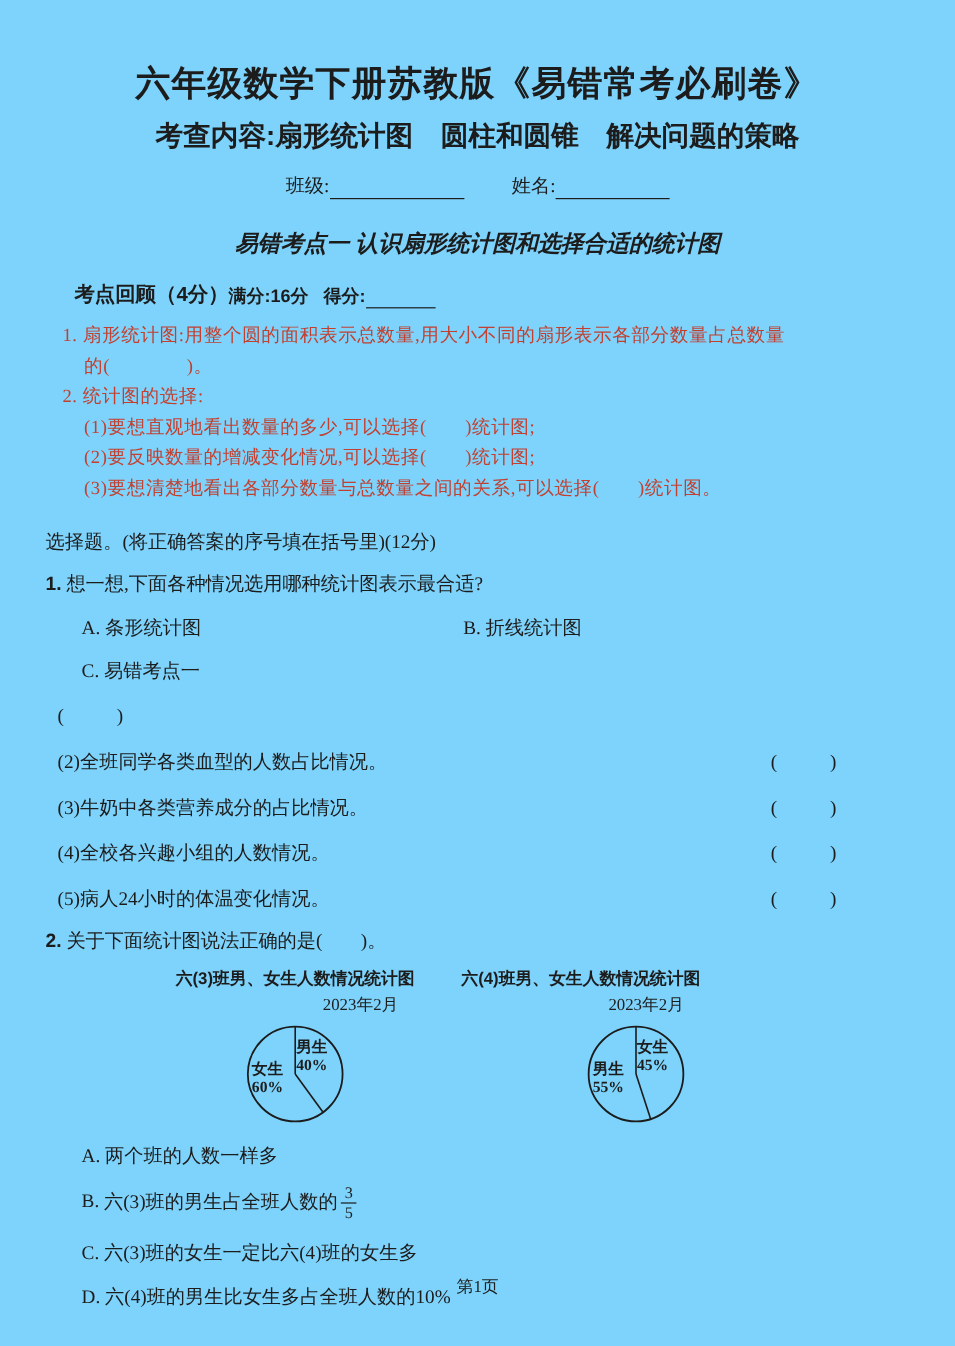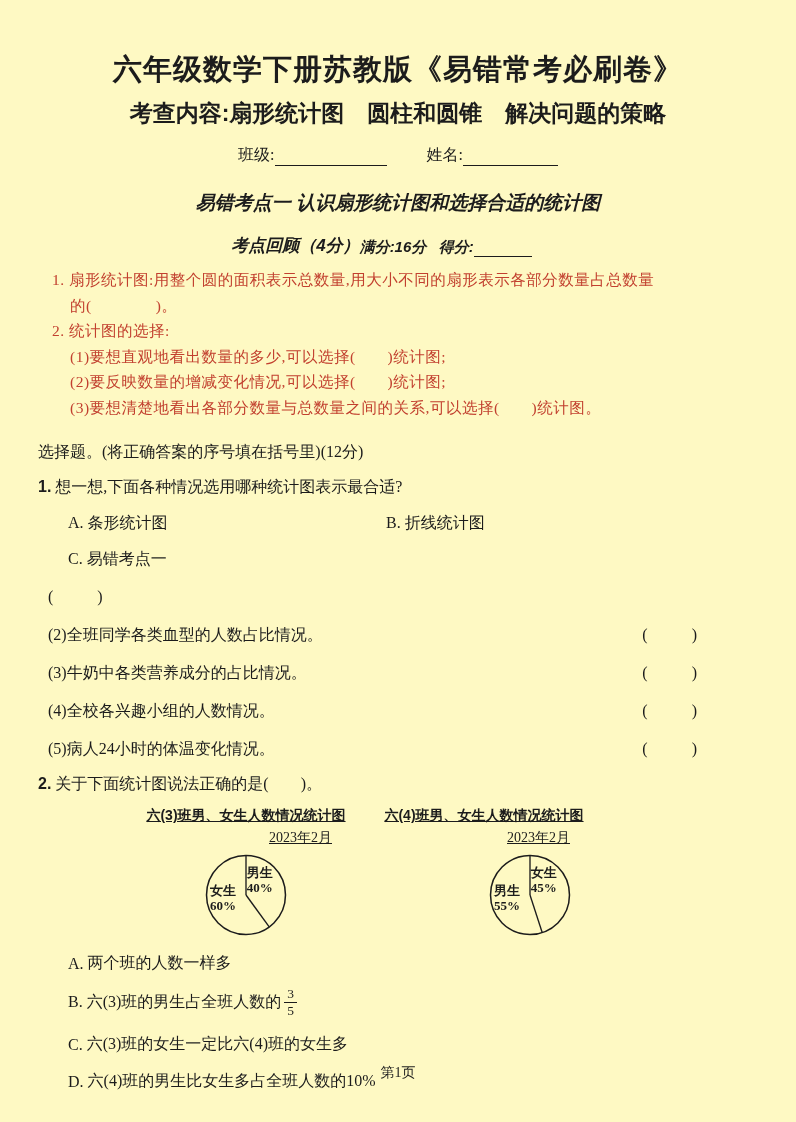--- a/index.html
+++ b/index.html
@@ -2,21 +2,21 @@
 <html><head>
 <meta charset="utf-8">
 <style>
   * { margin: 0; padding: 0; box-sizing: border-box; }
   html, body { background: #e8e8e8; }
   body { font-family: "Liberation Serif", "DejaVu Serif", serif; color: #1c1c1c; }
   .page {
     position: relative;
     width: 796px; height: 1122px;
     margin: 0 auto;
-    background: #fef9c3;
+    background: #7dd3fc;
     overflow: hidden;
   }
   
   .doc-title {
     margin-top: 50px;
     text-align: center;
     font-family: "Liberation Sans", "DejaVu Sans", sans-serif;
     font-size: 29px; font-weight: 700; letter-spacing: 1px;
   }
   .doc-subtitle {
@@ -39,24 +39,23 @@
   .fill.w95  { width: 95px; }
   
   .section-heading {
     margin-top: 24px;
     text-align: center;
     font-family: "Liberation Sans", "DejaVu Sans", sans-serif;
     font-size: 19px; font-weight: 700; font-style: italic;
   }
   .review-row {
     margin: 18px 95px 0 62px;
-    display: flex; justify-content: center; align-items: flex-end;
+    display: flex; justify-content: flex-start; align-items: flex-end;
     font-family: "Liberation Sans", "DejaVu Sans", sans-serif;
     font-weight: 700;
-    font-style: italic;
   }
   .review-row .left { font-size: 17px; }
   .review-row .right { font-size: 15px; }
   .review-row .fill-score {
     display: inline-block; width: 58px; height: 14px;
     border-bottom: 1.5px solid #1c1c1c; vertical-align: bottom;
   }
   
   .red-block {
     margin: 10px 40px 0 52px;
@@ -73,21 +72,21 @@
   .opt-row { margin: 15px 0 0 68px; font-size: 16px; display: flex; }
   .opt-a { width: 318px; }
   .q-item {
     margin: 0 95px 0 48px;
     display: flex; justify-content: space-between;
     font-size: 16px;
     margin-top: 17px;
   }
   .q-item .blank { letter-spacing: 4px; }
   
-  .figs { display: flex; margin: 12px 4px 0 142px; text-decoration: underline; }
+  .figs { display: flex; margin: 12px 4px 0 142px; }
   .fig { width: 208px; }
   .fig + .fig { margin-left: 30px; }
   .fig-title {
     font-family: "Liberation Sans", "DejaVu Sans", sans-serif;
     font-weight: 700; font-size: 14px; text-align: center; white-space: nowrap;
   }
   .fig-date { font-size: 14px; text-align: right; padding-right: 18px; margin-top: 4px; }
   .pie-wrap { position: relative; width: 84px; height: 84px; margin: 6px auto 0 auto; }
   .fig:nth-child(2) .pie-wrap { margin-left: 108px; }
   .pie-wrap svg { width: 84px; height: 84px; display: block; }

